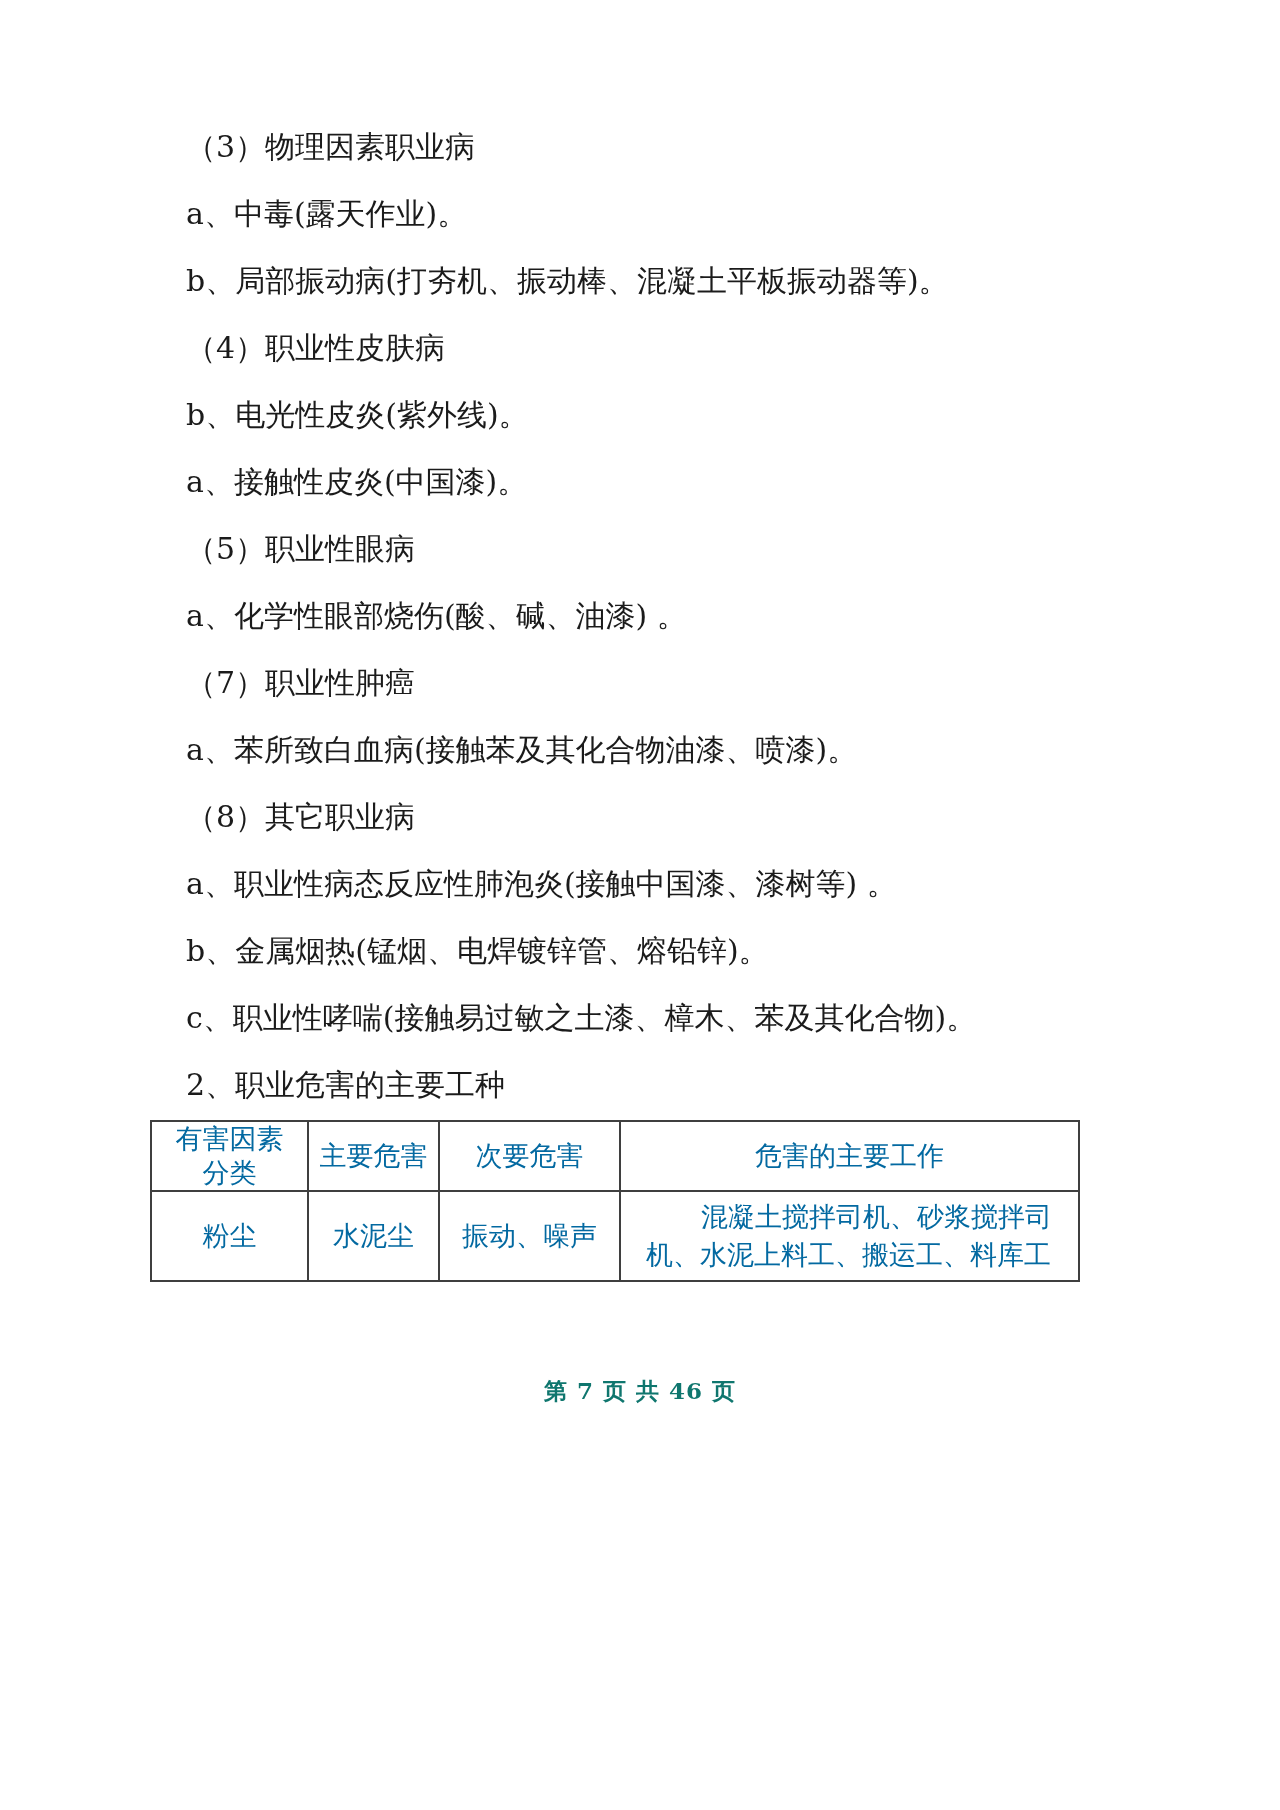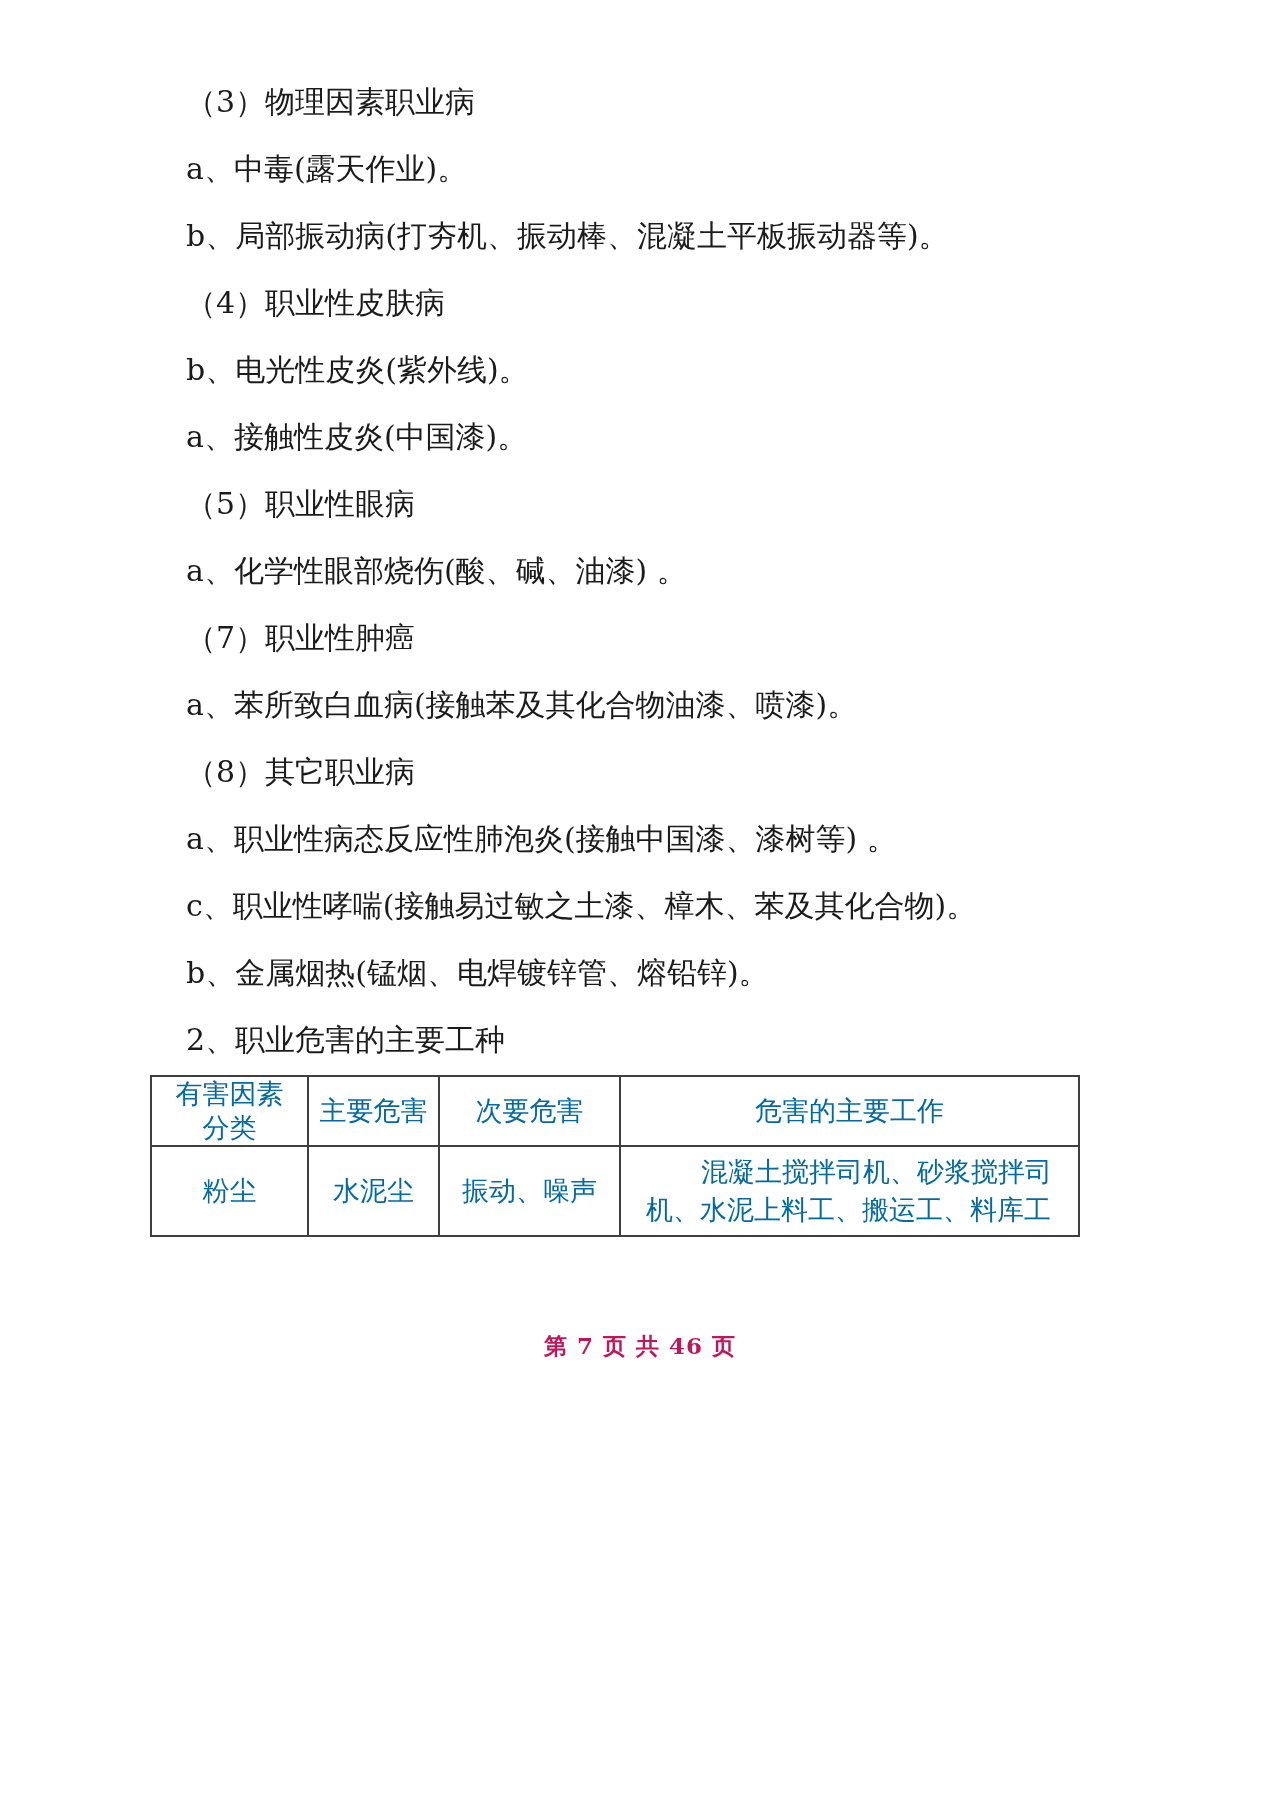--- a/index.html
+++ b/index.html
@@ -6,21 +6,21 @@
   body {
     width: 1280px;
     height: 1810px;
     background: #ffffff;
     color: #1b1b1b;
     font-family: "DejaVu Serif", "Liberation Serif", serif;
     overflow: hidden;
     position: relative;
   }
   .page-content {
-    padding-top: 68px;
+    padding-top: 113px;
   }
   p.doc-line {
     margin: 0 40px 0 186px;
     font-size: 30px;
     line-height: 67px;
     white-space: nowrap;
     font-weight: 400;
   }
   table.hazard-table {
     border-collapse: collapse;
@@ -46,42 +46,42 @@
     padding: 6px 16px 6px 14px;
     line-height: 38px;
     text-indent: 56px;
   }
   .page-footer {
     margin-top: 94px;
     text-align: center;
     font-size: 23px;
     font-weight: bold;
     letter-spacing: 1px;
-    color: #be185d;
+    color: #0f766e;
   }
 </style>
 </head>
 <body>
 
 <div class="page-content">
 
   <p class="doc-line">（3）物理因素职业病</p>
   <p class="doc-line">a、中毒(露天作业)。</p>
   <p class="doc-line">b、局部振动病(打夯机、振动棒、混凝土平板振动器等)。</p>
   <p class="doc-line">（4）职业性皮肤病</p>
   <p class="doc-line">b、电光性皮炎(紫外线)。</p>
   <p class="doc-line">a、接触性皮炎(中国漆)。</p>
   <p class="doc-line">（5）职业性眼病</p>
   <p class="doc-line">a、化学性眼部烧伤(酸、碱、油漆) 。</p>
   <p class="doc-line">（7）职业性肿癌</p>
   <p class="doc-line">a、苯所致白血病(接触苯及其化合物油漆、喷漆)。</p>
   <p class="doc-line">（8）其它职业病</p>
   <p class="doc-line">a、职业性病态反应性肺泡炎(接触中国漆、漆树等) 。</p>
+  <p class="doc-line">b、金属烟热(锰烟、电焊镀锌管、熔铅锌)。</p>
   <p class="doc-line">c、职业性哮喘(接触易过敏之土漆、樟木、苯及其化合物)。</p>
-  <p class="doc-line">b、金属烟热(锰烟、电焊镀锌管、熔铅锌)。</p>
   <p class="doc-line">2、职业危害的主要工种</p>
 
   <table class="hazard-table">
     <colgroup>
       <col style="width:157px">
       <col style="width:131px">
       <col style="width:181px">
       <col style="width:459px">
     </colgroup>
     <thead>

